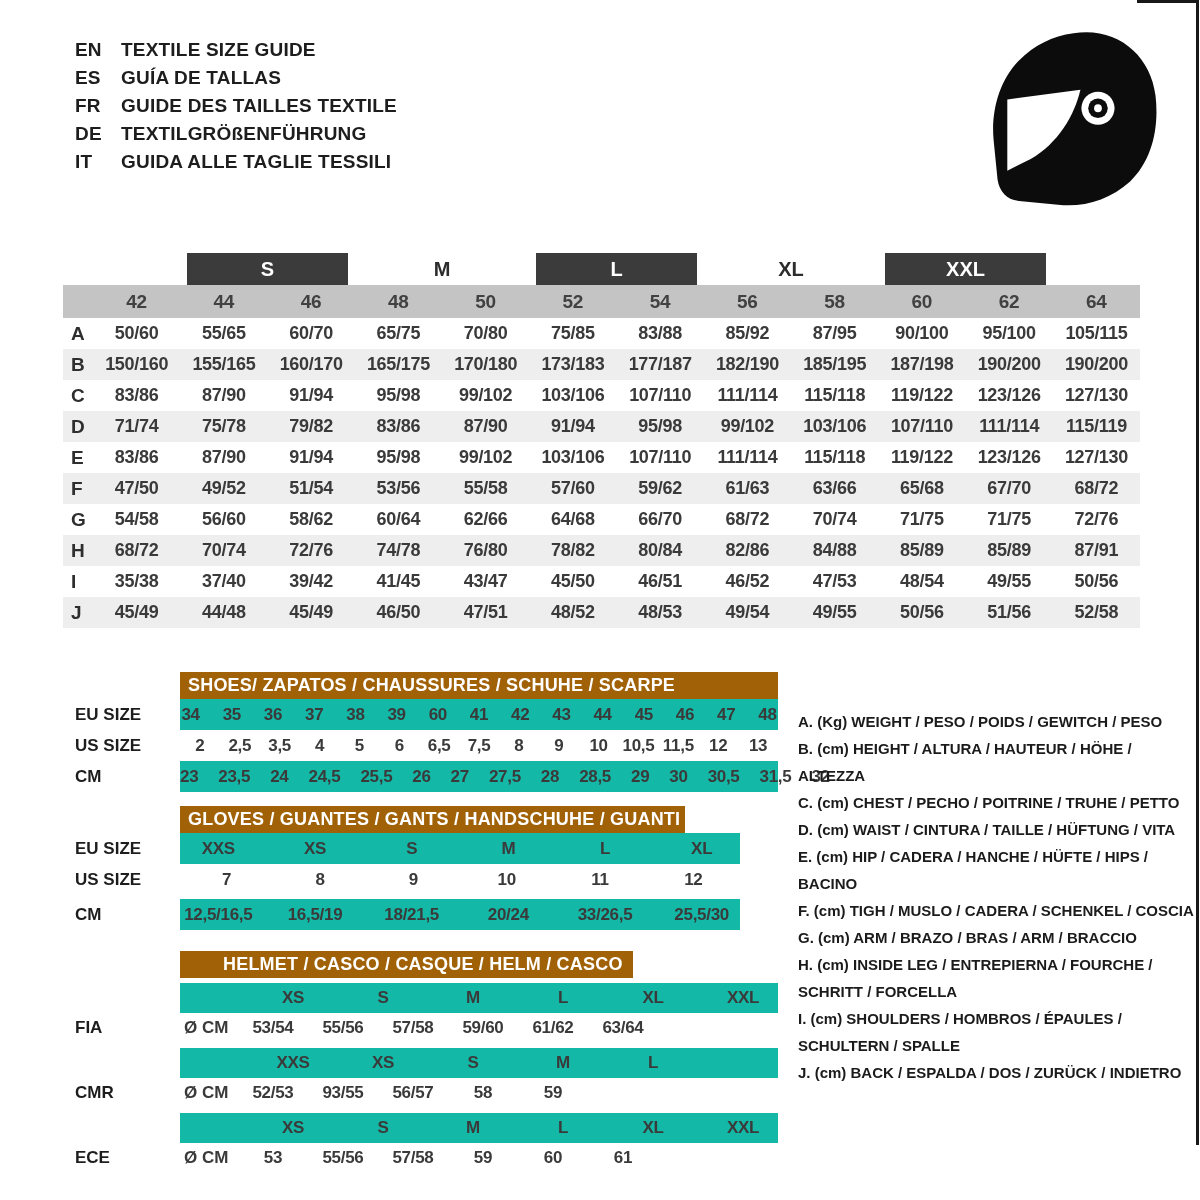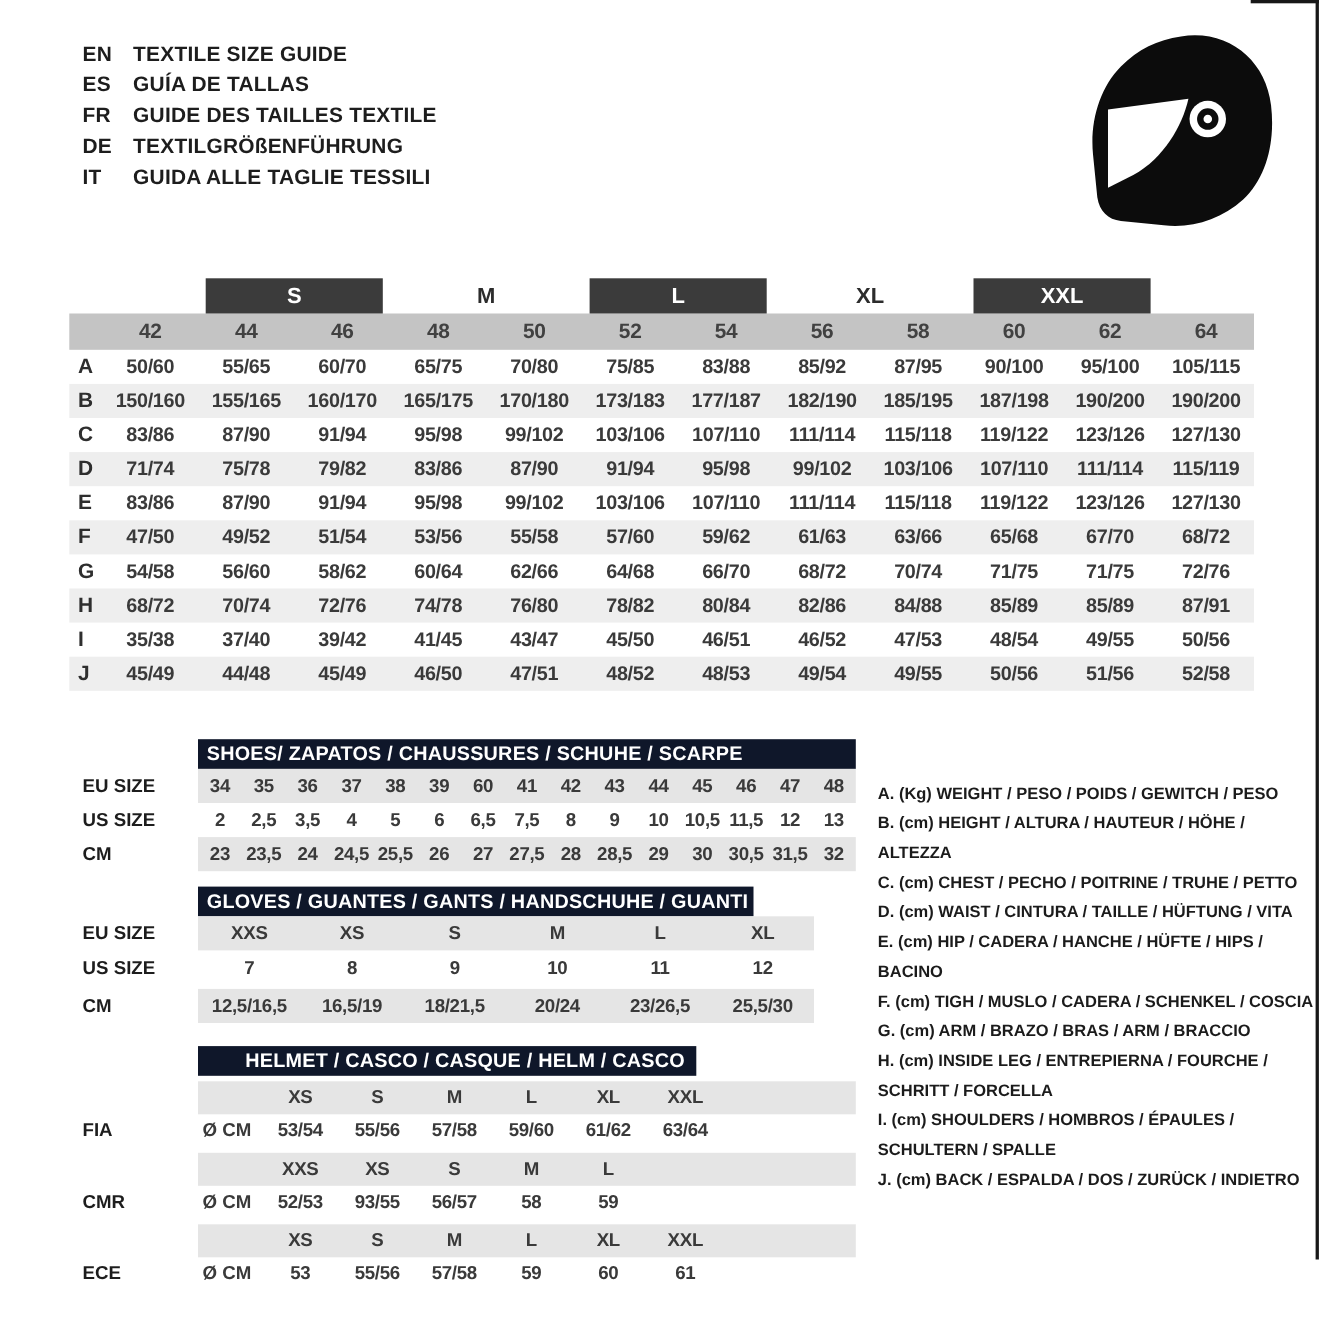--- a/index.html
+++ b/index.html
@@ -30,28 +30,28 @@
   .t-row{height:31px;}
   .t-row.alt{background:#eeeeee;}
   .row-label{display:flex;align-items:center;padding-left:8px;font-size:19px;color:#2e2e2e;}
   .num-cell{display:flex;align-items:center;justify-content:center;font-size:18px;letter-spacing:-.3px;}
   .sizes-row .num-cell{font-size:19px;}
 
   
   .bottom-left{position:absolute;left:75px;top:672px;}
   .bl-row{display:flex;}
   .bl-label{width:105px;display:flex;align-items:center;font-size:17px;color:#1d1d1d;}
-  .bar-title{height:27px;background:#0f172a;color:#ffffff;display:flex;align-items:center;
+  .bar-title{height:27px;background:#a16207;color:#ffffff;display:flex;align-items:center;
              padding-left:8px;font-size:18px;letter-spacing:.2px;white-space:nowrap;}
   .w-shoes{width:590px;}.w-gloves{width:497px;}.w-helmet{width:410px;padding-left:43px;}
   .s-row{width:598px;display:grid;grid-template-columns:repeat(15,1fr);height:31px;}
   .g-row{width:560px;display:grid;grid-template-columns:repeat(6,1fr);height:31px;}
   .h-row{width:598px;display:grid;grid-template-columns:58px repeat(6,70px) 1fr;height:30px;}
   .s-row .num-cell,.g-row .num-cell,.h-row .num-cell{font-size:17px;}
-  .gray{background:#e5e5e5;}
+  .gray{background:#14b8a6;gap:20px;}
   .unit-cell{display:flex;align-items:center;padding-left:4px;font-size:17px;color:#3a3a3a;}
   .mt14{margin-top:14px;}.mt21{margin-top:21px;}.mt5{margin-top:5px;}.mt4{margin-top:4px;}
 
   
   .legend{position:absolute;left:798px;top:708px;width:402px;}
   .legend-line{font-size:15px;line-height:27px;color:#1b1b1b;white-space:pre-line;letter-spacing:0;}
 
   
   .edge-v{position:absolute;right:1px;top:0;width:3px;height:1145px;background:#181818;}
   .edge-h{position:absolute;right:1px;top:0;width:62px;height:3px;background:#181818;}
@@ -362,21 +362,21 @@
           <div class="num-cell">12</div>
         </div>
     </div>
     <div class="bl-row mt4">
       <div class="bl-label">CM</div>
       <div class="g-row gray">
           <div class="num-cell">12,5/16,5</div>
           <div class="num-cell">16,5/19</div>
           <div class="num-cell">18/21,5</div>
           <div class="num-cell">20/24</div>
-          <div class="num-cell">23/26,5</div>
+          <div class="num-cell">33/26,5</div>
           <div class="num-cell">25,5/30</div>
         </div>
     </div>
 
     <div class="bl-row mt21">
       <div class="bl-label"></div>
       <div class="bar-title w-helmet">HELMET / CASCO / CASQUE / HELM / CASCO</div>
     </div>
 
     <div class="bl-row mt5">

